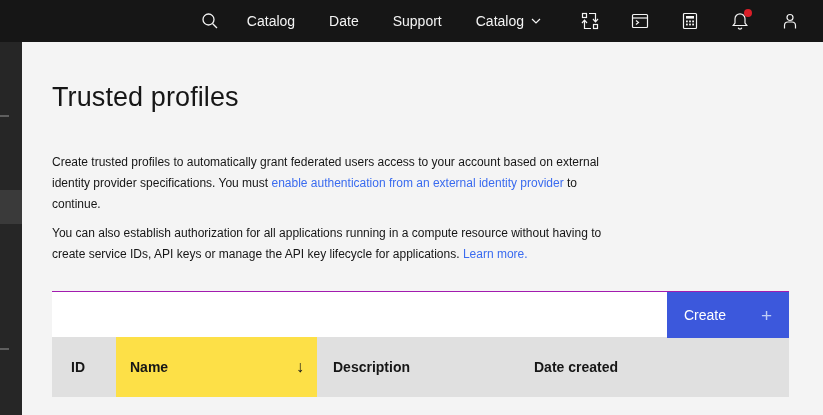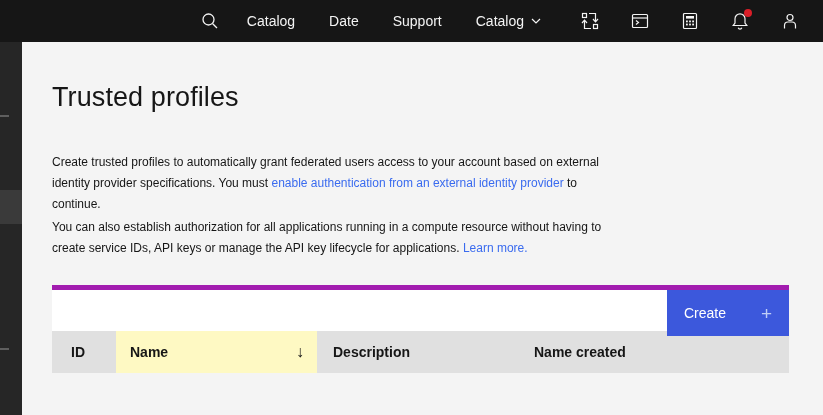--- a/index.html
+++ b/index.html
@@ -37,43 +37,43 @@
   }
   .side-dash { position:absolute; left:0; width:9px; height:2px; background:#5e5e5e; }
   .side-dash.d1 { top:73px; }
   .side-dash.d2 { top:306px; }
   .side-active { position:absolute; top:148px; left:0; width:100%; height:34px; background:#3a3a3a; cursor:pointer; }
 
   .main { flex:1; padding:40px 0 0 30px; }
   .page-title { font-size:27px; font-weight:400; color:#161616; letter-spacing:0.1px; }
 
   .intro { margin-top:39px; font-size:12px; line-height:21px; max-width:567px; color:#161616; }
-  .intro p + p { margin-top:2px; }
+  .intro p + p { margin-top:8px; }
   .text-link { color:#3a6bef; text-decoration:none; cursor:pointer; }
 
   
   .table-wrap { margin-top:26px; width:737px; }
   .toolbar {
-    display:flex; height:46px; background:#ffffff; border-top:5px solid #a21caf;
+    display:flex; height:46px; background:#ffffff; border-top:1px solid #a21caf;
   }
   .toolbar-search {
     flex:1; border:none; outline:none; background:transparent;
     font:14px "Liberation Sans","DejaVu Sans",sans-serif; padding:0 16px; color:#161616;
   }
   .create-btn {
     width:122px; height:46px; background:#3c58dc; color:#ffffff; border:none; cursor:pointer;
     display:flex; align-items:center; justify-content:space-between; padding:0 17px;
     font:14px "Liberation Sans","DejaVu Sans",sans-serif;
   }
   .create-plus { font-size:19px; font-weight:400; color:#bfcdf6; line-height:1; }
 
-  .thead { display:flex; height:42px; background:#e0e0e0; font-size:14px; font-weight:700; }
+  .thead { display:flex; height:60px; background:#e0e0e0; font-size:14px; font-weight:700; }
   .th { display:flex; align-items:center; padding-left:16px; cursor:pointer; }
   .th.c-id   { width:64px;  padding-left:19px; }
-  .th.c-name { width:201px; background:#fef9c3; justify-content:space-between; padding-right:13px; padding-left:14px; }
+  .th.c-name { width:201px; background:#fde047; justify-content:space-between; padding-right:13px; padding-left:14px; }
   .th.c-desc { width:201px; }
   .th.c-date { width:271px; }
   .sort-arrow { font-size:16px; font-weight:400; }
 </style>
 </head>
 <body>
 
 <header class="top-nav">
   <div class="nav-spacer"></div>
 
@@ -189,19 +189,19 @@
           <span>ID</span>
         </div>
         <div class="th c-name">
           <span>Name</span>
           <span class="sort-arrow">↓</span>
         </div>
         <div class="th c-desc">
           <span>Description</span>
         </div>
         <div class="th c-date">
-          <span>Name created</span>
+          <span>Date created</span>
         </div>
       </div>
 
     </div>
   </main>
 </div>
 
 </body></html>

